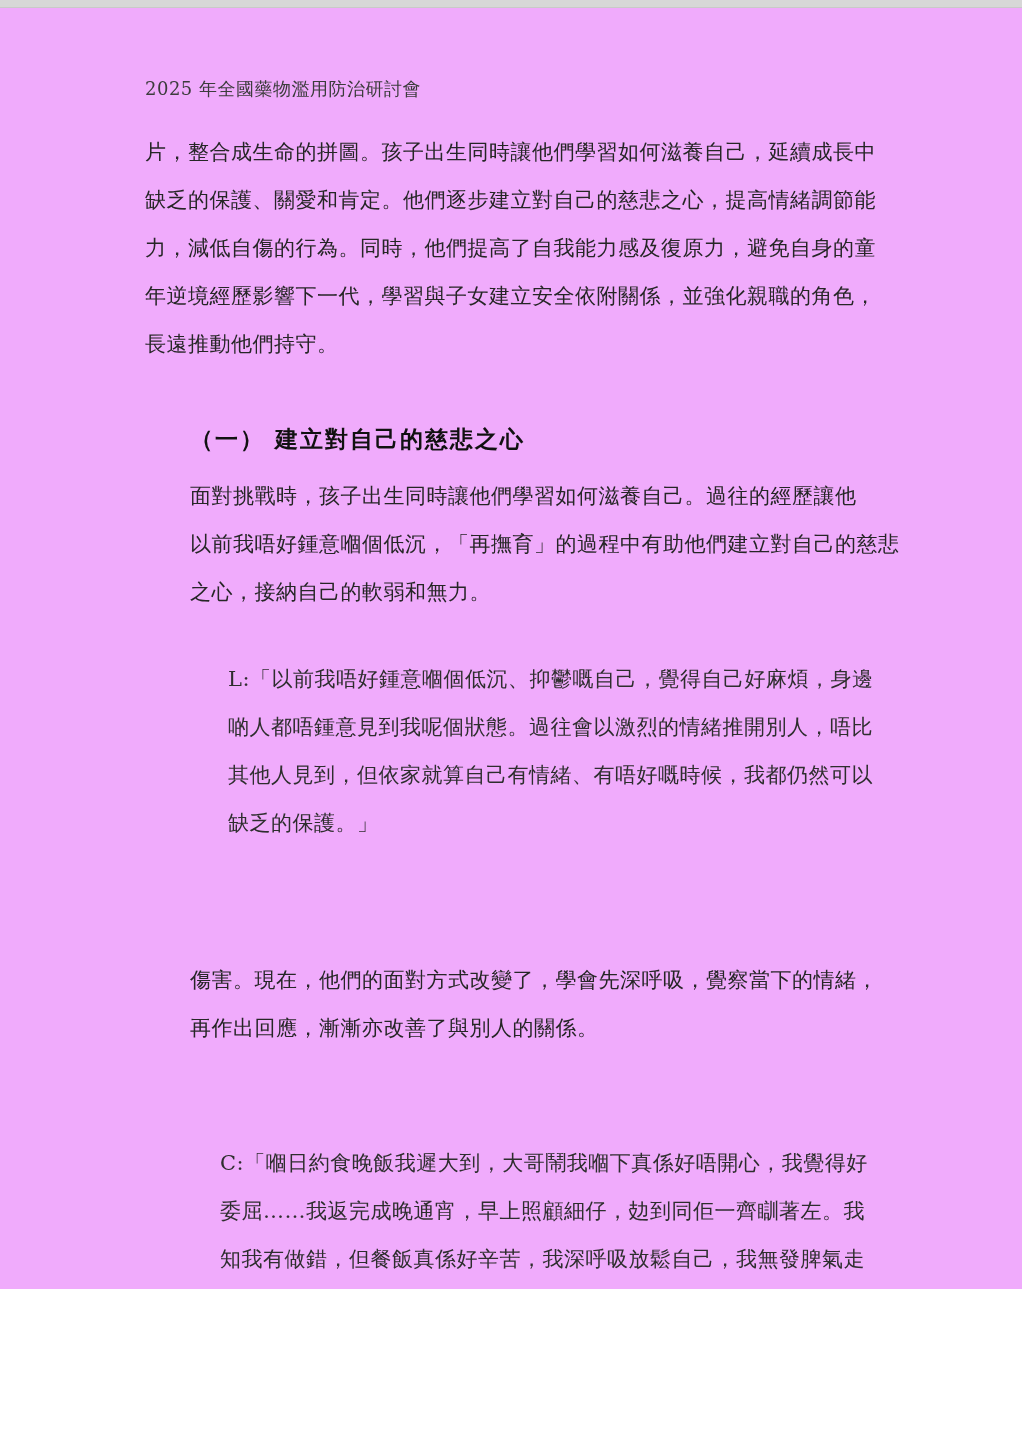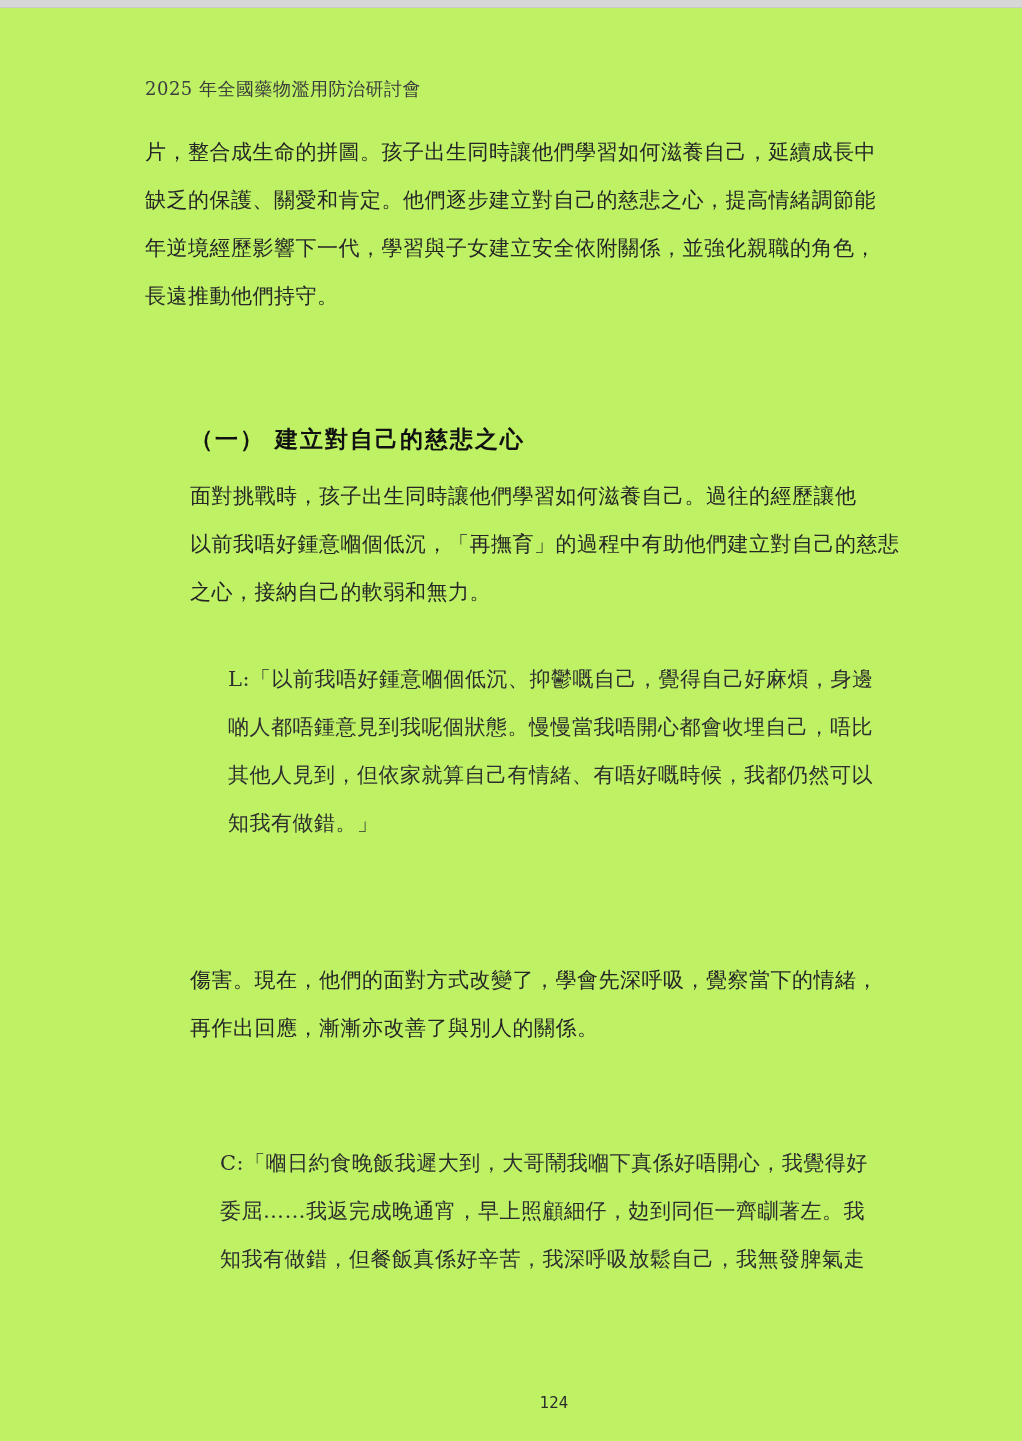--- a/index.html
+++ b/index.html
@@ -3,22 +3,22 @@
 <meta charset="utf-8">
 <style>
   html, body {
     margin: 0;
     padding: 0;
     background: #ffffff;
   }
   .page {
     position: relative;
     width: 1022px;
-    height: 1441px;
-    background: #bef264;
+    height: 1289px;
+    background: #f0abfc;
     overflow: hidden;
     font-family: "DejaVu Serif", "Liberation Serif", serif;
     color: #222222;
   }
   .top-strip {
     position: absolute;
     top: 0; left: 0;
     width: 100%;
     height: 7px;
     background: #d7d7d7;
@@ -71,37 +71,38 @@
 
 <div class="page">
 
   <div class="top-strip"></div>
 
   <div class="doc-header">2025 年全國藥物濫用防治研討會</div>
 
   <div class="block" style="top: 128px; left: 145px;">
     <div class="line">片，整合成生命的拼圖。孩子出生同時讓他們學習如何滋養自己，延續成長中</div>
     <div class="line">缺乏的保護、關愛和肯定。他們逐步建立對自己的慈悲之心，提高情緒調節能</div>
+    <div class="line">力，減低自傷的行為。同時，他們提高了自我能力感及復原力，避免自身的童</div>
     <div class="line">年逆境經歷影響下一代，學習與子女建立安全依附關係，並強化親職的角色，</div>
     <div class="line">長遠推動他們持守。</div>
   </div>
 
   <div class="section-heading" style="top: 424px; left: 190px;">（一） 建立對自己的慈悲之心</div>
 
   <div class="block" style="top: 472px; left: 190px;">
     <div class="line">面對挑戰時，孩子出生同時讓他們學習如何滋養自己。過往的經歷讓他</div>
     <div class="line">以前我唔好鍾意嗰個低沉，「再撫育」的過程中有助他們建立對自己的慈悲</div>
     <div class="line">之心，接納自己的軟弱和無力。</div>
   </div>
 
   <div class="block quote" style="top: 655px; left: 228px;">
     <div class="line">L:「以前我唔好鍾意嗰個低沉、抑鬱嘅自己，覺得自己好麻煩，身邊</div>
-    <div class="line">啲人都唔鍾意見到我呢個狀態。慢慢當我唔開心都會收埋自己，唔比</div>
+    <div class="line">啲人都唔鍾意見到我呢個狀態。過往會以激烈的情緒推開別人，唔比</div>
     <div class="line">其他人見到，但依家就算自己有情緒、有唔好嘅時候，我都仍然可以</div>
-    <div class="line">知我有做錯。」</div>
+    <div class="line">缺乏的保護。」</div>
   </div>
 
 
   <div class="block" style="top: 956px; left: 190px;">
     <div class="line">傷害。現在，他們的面對方式改變了，學會先深呼吸，覺察當下的情緒，</div>
     <div class="line">再作出回應，漸漸亦改善了與別人的關係。</div>
   </div>
 
   <div class="block quote" style="top: 1139px; left: 220px;">
     <div class="line">C:「嗰日約食晚飯我遲大到，大哥鬧我嗰下真係好唔開心，我覺得好</div>

